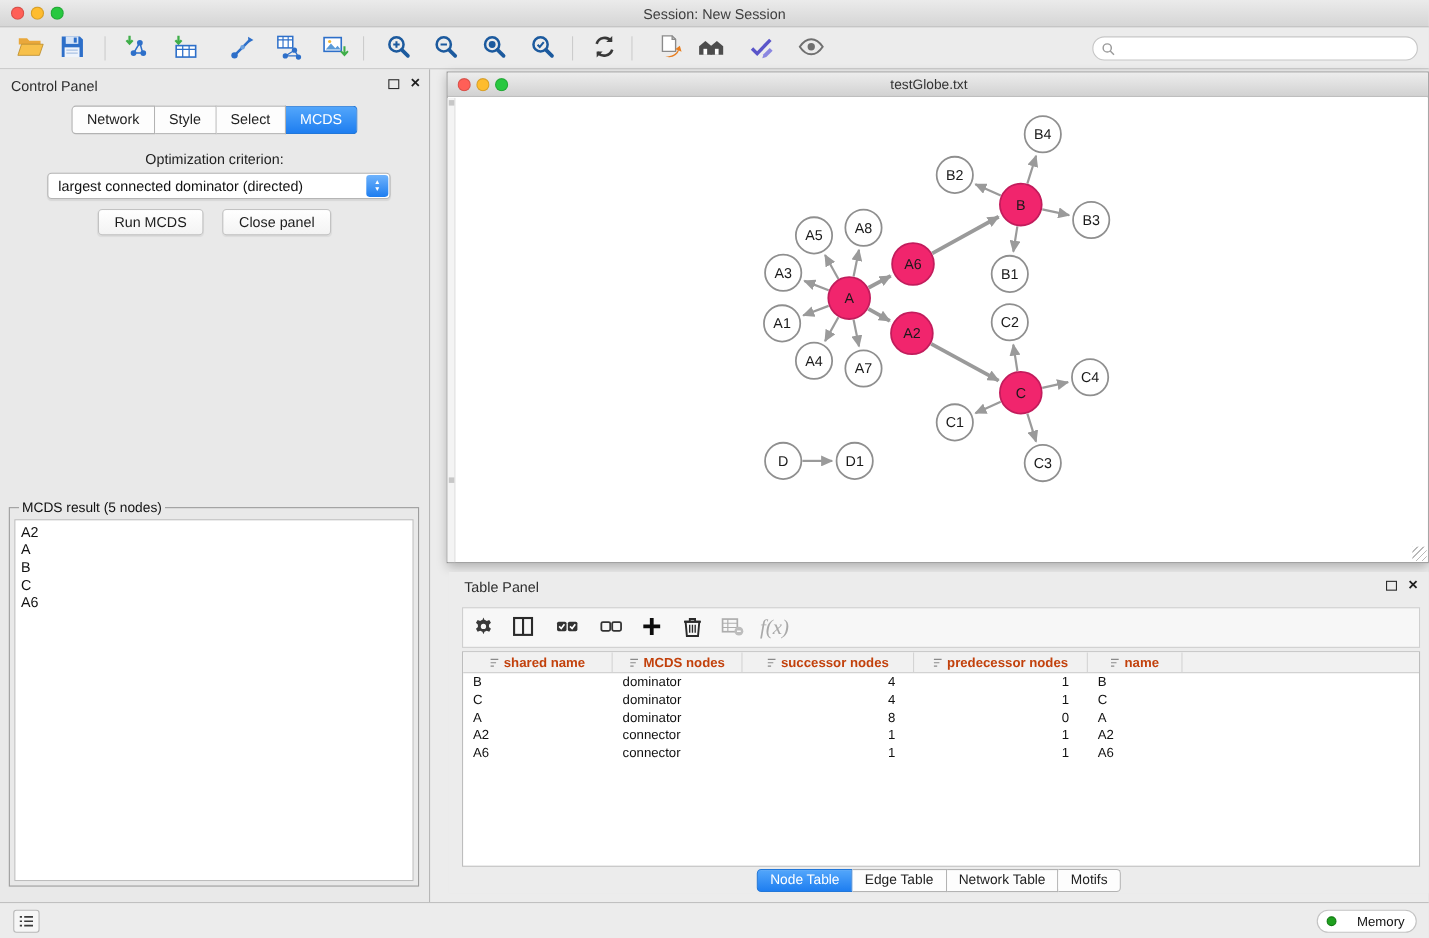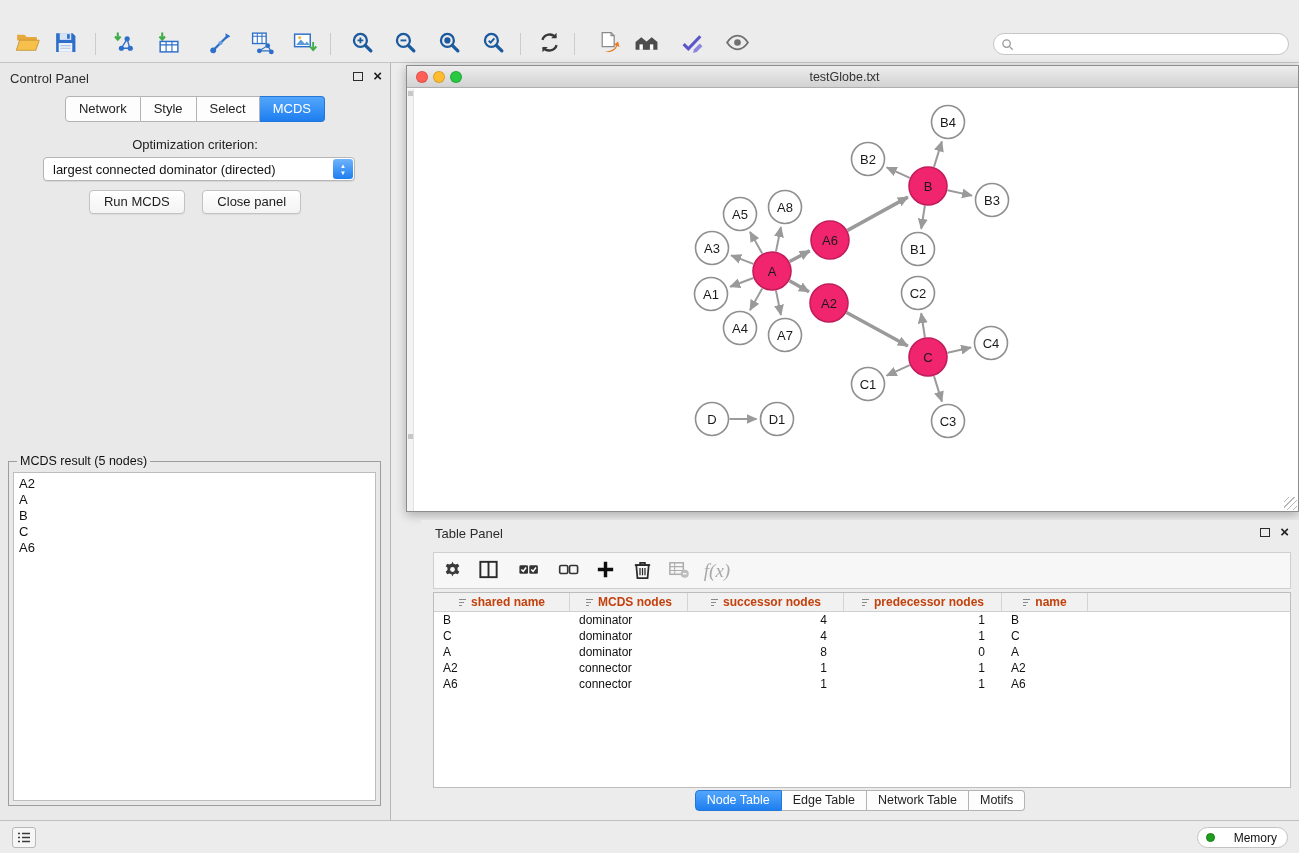--- a/index.html
+++ b/index.html
@@ -56,21 +56,21 @@
   .net-titlebar .t-red{left:9px;} .net-titlebar .t-yellow{left:26px;} .net-titlebar .t-green{left:43px;}
   .net-title { position:absolute; left:0; right:16px; text-align:center; line-height:22px; font-size:12.5px; color:#333; }
   .net-canvas { position:absolute; top:23px; left:0; right:0; bottom:0; background:#fff; }
   .net-gutter { position:absolute; left:0; top:0; bottom:0; width:7px; background:#f4f4f4; border-right:1px solid #e2e2e2; }
   .gutter-sq { position:absolute; left:1px; width:5px; height:5px; background:#c7c7c7; }
   .graph-svg { position:absolute; left:7px; top:0; width:884px; height:424px; }
   .resize-grip { position:absolute; right:1px; bottom:1px; width:13px; height:13px;
     background:repeating-linear-gradient(135deg, transparent 0 3px, #b9b9b9 3px 4px); }
 
   
-  .table-panel { position:absolute; left:421px; top:520px; right:0; height:292px; background:#ececec; }
+  .table-panel { position:absolute; left:408px; top:520px; right:0; height:292px; background:#ececec; }
   .tp-title { position:absolute; left:14px; top:6px; font-size:13px; color:#2c2c2c; }
   .tp-ctrls { position:absolute; right:10px; top:7px; display:flex; gap:10px; align-items:center; }
   .tp-toolbar { position:absolute; left:12px; right:8px; top:32px; height:37px; background:#f7f7f7; border:1px solid #cfcfcf; }
   .tp-tbtn { position:absolute; top:4px; width:30px; height:28px; display:flex; align-items:center; justify-content:center; }
   .tp-tbtn svg { width:23px; height:23px; }
   .fx-label { font-family:"Liberation Serif", serif; font-style:italic; font-size:19px; color:#a9a9a9; }
 
   .tp-table { position:absolute; left:12px; right:8px; top:72px; height:196px; background:#fff; border:1px solid #bdbdbd; overflow:hidden; }
   .thead { display:flex; height:19px; background:#f1f1f1; border-bottom:1px solid #cfcfcf; }
   .th { display:flex; align-items:center; justify-content:center; gap:4px; font-size:12px; font-weight:600; color:#c2410c; border-right:1px solid #d4d4d4; height:100%; }
@@ -90,20 +90,26 @@
   .statusbar { position:absolute; left:0; bottom:0; right:0; height:33px; background:#ececec; border-top:1px solid #c0c0c0; }
   .menu-btn { position:absolute; left:12px; top:6px; width:24px; height:21px; background:#f6f6f6; border:1px solid #b8b8b8; border-radius:3px; display:flex; align-items:center; justify-content:center; }
   .memory-btn { position:absolute; right:11px; top:6px; height:21px; padding:0 10px 0 8px; background:#fff; border:1px solid #c3c3c3; border-radius:11px; display:flex; align-items:center; gap:19px; font-size:12px; color:#111; }
   .mem-dot { width:9px; height:9px; border-radius:50%; background:#1ea01e; border:1px solid #127a12; }
 </style>
 </head>
 <body>
 
 <div class="app">
 
+  <div class="titlebar">
+    <span class="traffic t-red"></span>
+    <span class="traffic t-yellow"></span>
+    <span class="traffic t-green"></span>
+    <div class="title-text">Session: New Session</div>
+  </div>
 
   <div class="toolbar">
     <div id="toolbar-buttons">
         <div class="tbtn" style="left: 12px;">
           <span><svg viewBox="0 0 24 24">
               <path d="M2 4.5h7.2l2 2.3H21v3.2H2z" fill="#e9a83b"></path>
               <path d="M1.2 19.5 4.4 9.8h18.9L20 19.5z" fill="#f7c04a" stroke="#b98a25" stroke-width=".7"></path>
             </svg></span>
         </div>
         <div class="tbtn" style="left: 50px;">

